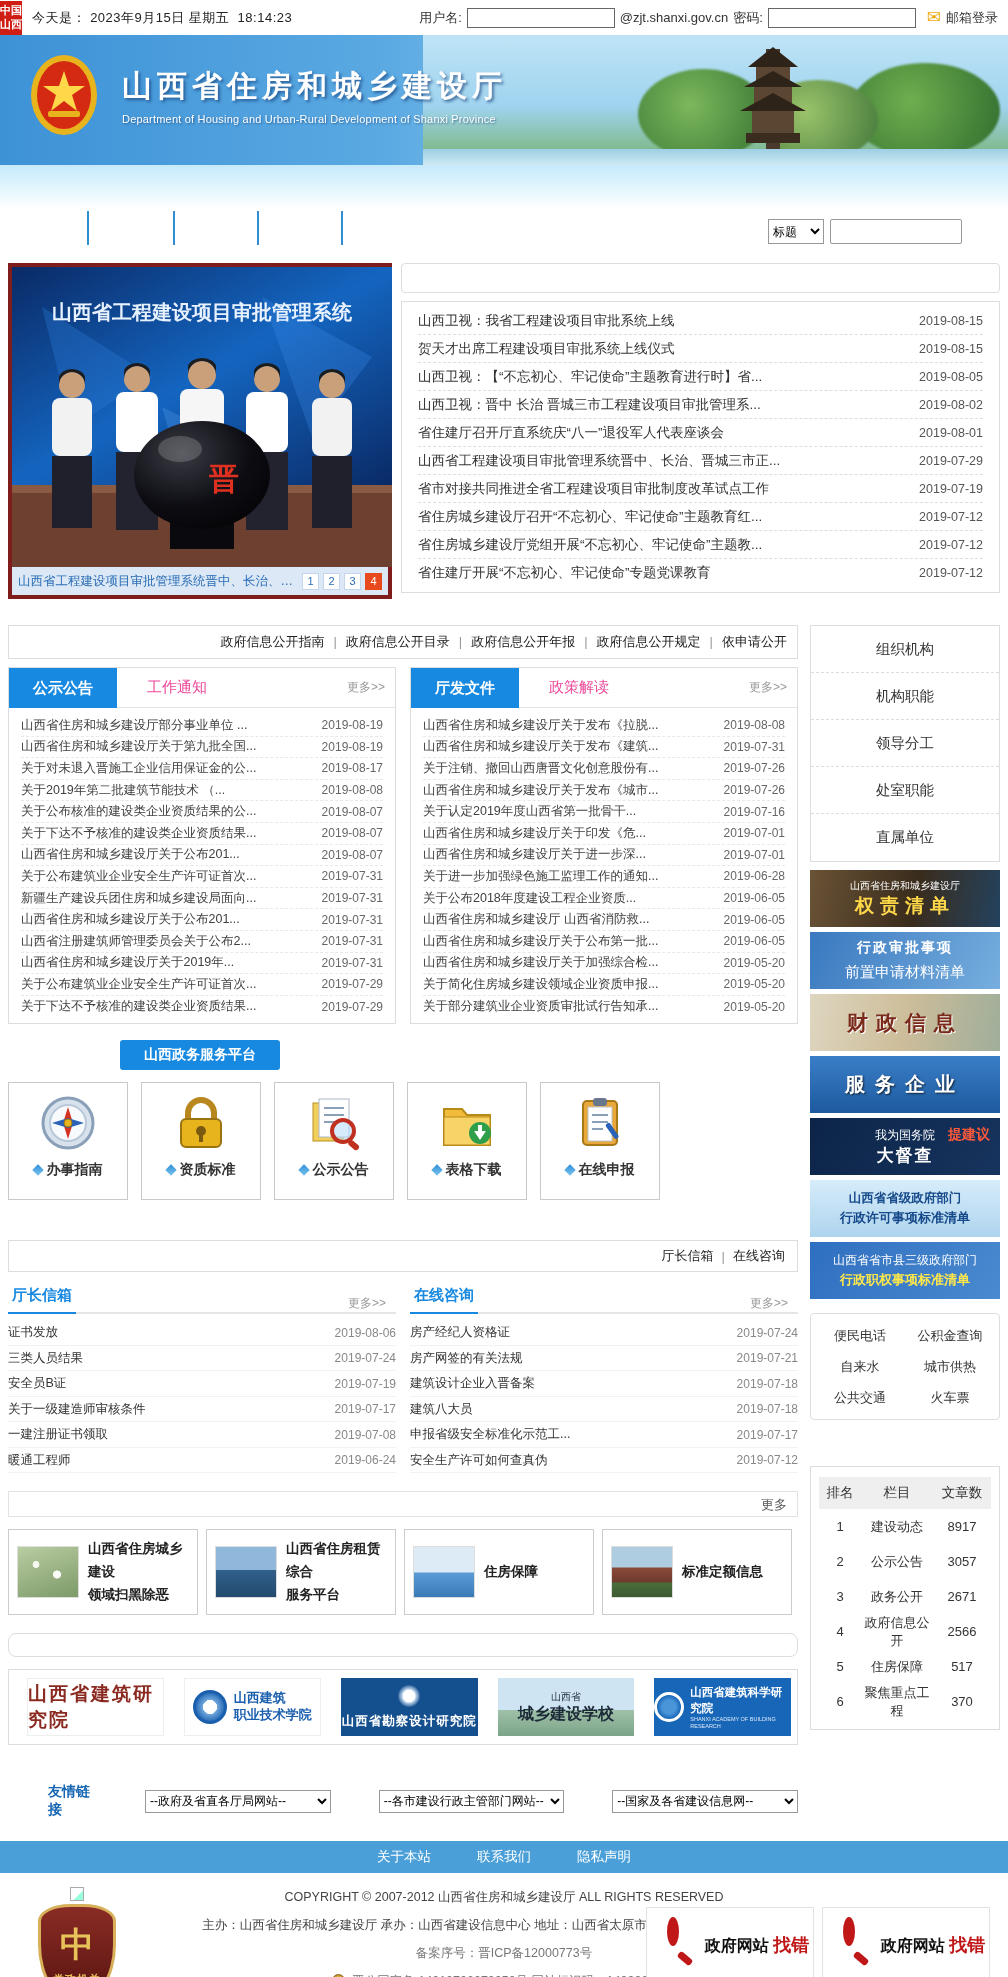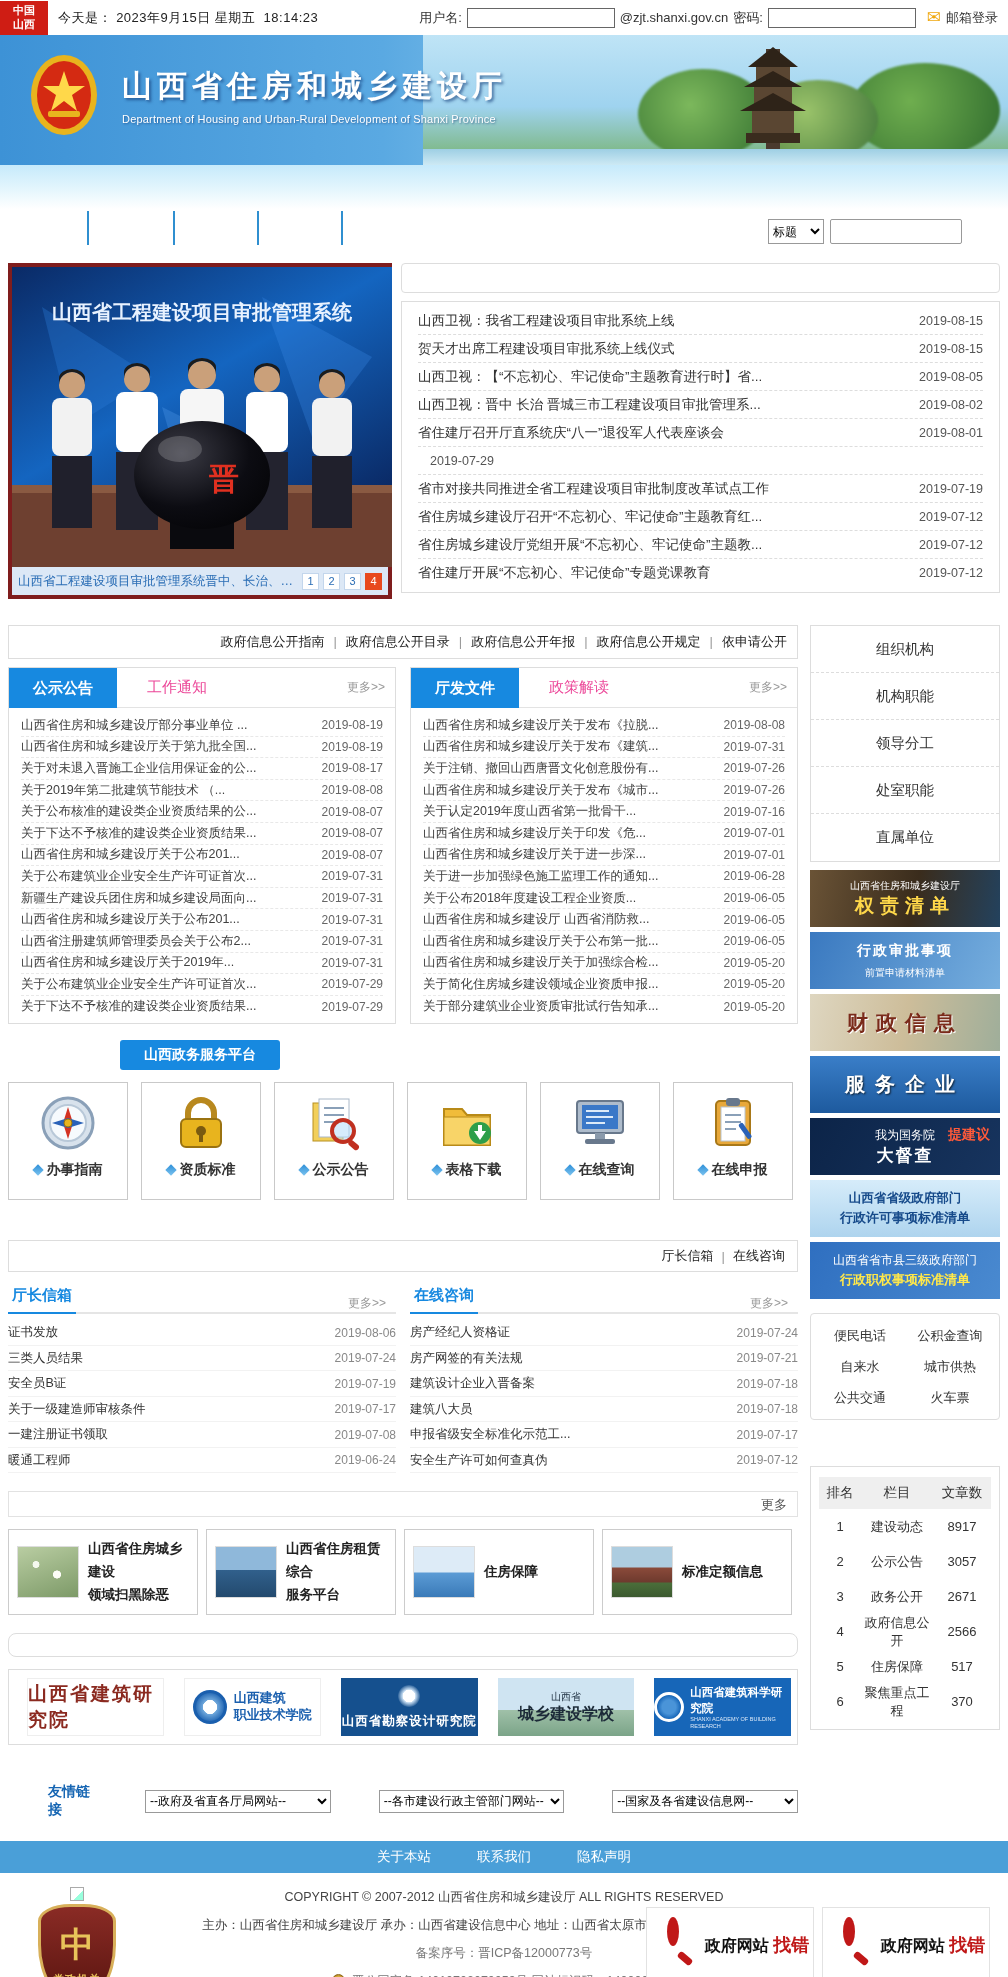--- a/index.html
+++ b/index.html
@@ -4,21 +4,21 @@
 <style>
   * { box-sizing: border-box; margin: 0; padding: 0; }
   body {
     width: 1008px; height: 1977px; margin: 0 auto;
     background: #fff; overflow: hidden;
     font-family: "Liberation Sans", "DejaVu Sans", sans-serif;
     color: #333;
   }
   
   .topbar { height: 35px; display: flex; align-items: center; padding: 0 10px 0 0; font-size: 13px; background:#fff; }
-  .stamp { width: 48px; height: 34px; background: #cf1d14; color: #fff; font-size: 11px; font-weight: bold;
+  .stamp { width: 22px; height: 34px; background: #cf1d14; color: #fff; font-size: 11px; font-weight: bold;
            display: flex; flex-direction: column; align-items: center; justify-content: center; line-height: 1.2; margin-right: 10px; }
   .topdate { color: #222; letter-spacing: 0.5px; }
   .login-area { margin-left: auto; display: flex; align-items: center; gap: 5px; font-size: 13px; }
   .login-area input { width: 148px; height: 20px; border: 1px solid #666; background: #fff; padding: 0 4px; font-size: 12px; }
   .mail-ico { color: #f0a810; font-size: 17px; line-height: 1; margin-left: 6px; }
   .mail-login { color: #333; text-decoration: none; }
   
   .banner { position: relative; height: 130px; overflow: hidden;
     background: linear-gradient(90deg, #3d92d6 0%, #5aa9e2 38%, #8cc8ec 60%, #b4def4 100%); }
   .banner-sky { position: absolute; right: 0; top: 0; width: 58%; height: 100%;
@@ -139,21 +139,21 @@
                   border-bottom: 1px dashed #ddd; cursor: pointer; }
   .side-menu li:last-child { border-bottom: none; }
   .side-banners { margin-top: 8px; }
   .sb { height: 57px; margin-bottom: 5px; display: flex; flex-direction: column; align-items: center; justify-content: center;
         text-align: center; cursor: pointer; overflow: hidden; position: relative; }
   .sb1 { background: linear-gradient(100deg, #6a5336 0%, #3a2c1c 55%, #23425e 100%); }
   .sb1 .s { color: #fff; font-size: 10px; }
   .sb1 .b { color: #ffd84a; font-size: 19px; font-weight: bold; letter-spacing: 6px; }
   .sb2 { background: linear-gradient(115deg, #3a79c0, #76aede); }
   .sb2 .s { color: #fff; font-size: 14px; font-weight: bold; letter-spacing: 2px; }
-  .sb2 .b { color: #fff; font-size: 10px; margin-top: 6px; }
+  .sb2 .b { color: #fff; font-size: 15px; margin-top: 6px; }
   .sb3 { background: linear-gradient(100deg, #ded6c0 0%, #cdbd9a 50%, #9fae9a 100%); }
   .sb3 .b { color: #7a2a1a; font-size: 21px; font-weight: bold; letter-spacing: 8px; text-shadow: 1px 1px 0 #fff; }
   .sb4 { background: linear-gradient(180deg, #3a7ec8 0%, #1d5a9e 100%); }
   .sb4 .b { color: #fff; font-size: 20px; font-weight: bold; letter-spacing: 10px; text-shadow: 1px 1px 2px #123; }
   .sb5 { background: linear-gradient(120deg, #0c2448 0%, #17345e 100%); }
   .sb5 .s { color: #fff; font-size: 12px; }
   .sb5 .b { color: #fff; font-size: 17px; font-weight: bold; letter-spacing: 2px; }
   .sb5 .tag { position: absolute; right: 10px; top: 8px; color: #ff5a3a; font-size: 14px; font-weight: bold; }
   .sb6 { background: linear-gradient(120deg, #4a5ac0, #7a55b8); }
   .sb6 .s { color: #fff; font-size: 10.5px; line-height: 1.6; }
@@ -357,20 +357,21 @@
             <span class="news-title">山西卫视：晋中 长治 晋城三市工程建设项目审批管理系...</span>
             <span class="news-date">2019-08-02</span>
           </li>
 
           <li>
             <span class="news-title">省住建厅召开厅直系统庆“八一”退役军人代表座谈会</span>
             <span class="news-date">2019-08-01</span>
           </li>
 
           <li>
+            <span class="news-title">山西省工程建设项目审批管理系统晋中、长治、晋城三市正...</span>
             <span class="news-date">2019-07-29</span>
           </li>
 
           <li>
             <span class="news-title">省市对接共同推进全省工程建设项目审批制度改革试点工作</span>
             <span class="news-date">2019-07-19</span>
           </li>
 
           <li>
             <span class="news-title">省住房城乡建设厅召开“不忘初心、牢记使命”主题教育红...</span>
@@ -611,32 +612,20 @@
         <svg width="70" height="56" viewBox="0 0 70 56">
           <path d="M12 14 h18 l5 6 h23 v30 h-46 z" fill="#f0bc3a" stroke="#b88a18" stroke-width="2"></path>
           <path d="M12 22 h46 v28 h-46 z" fill="#f8d468" stroke="#b88a18"></path>
           <circle cx="48" cy="38" r="11" fill="#2e9e4a"></circle>
           <polygon points="48,45 42,36 46,36 46,30 50,30 50,36 54,36" fill="#ffffff"></polygon>
         </svg>
         <span class="icon-label">表格下载</span>
       </div>
       <div class="icon-box">
         <svg width="70" height="56" viewBox="0 0 70 56">
-          <rect x="12" y="6" width="46" height="32" rx="3" fill="#aebccc" stroke="#68788c" stroke-width="2"></rect>
-          <rect x="17" y="10" width="36" height="24" fill="#3a78c8"></rect>
-          <line x1="21" y1="16" x2="44" y2="16" stroke="#dceaf8" stroke-width="2"></line>
-          <line x1="21" y1="22" x2="48" y2="22" stroke="#dceaf8" stroke-width="2"></line>
-          <line x1="21" y1="28" x2="40" y2="28" stroke="#dceaf8" stroke-width="2"></line>
-          <rect x="30" y="38" width="10" height="6" fill="#8a9aac"></rect>
-          <rect x="20" y="44" width="30" height="5" rx="2" fill="#68788c"></rect>
-        </svg>
-        <span class="icon-label">在线查询</span>
-      </div>
-      <div class="icon-box">
-        <svg width="70" height="56" viewBox="0 0 70 56">
           <rect x="18" y="6" width="34" height="44" rx="4" fill="#e8a83a" stroke="#a87818" stroke-width="2"></rect>
           <rect x="23" y="12" width="24" height="34" fill="#ffffff" stroke="#b8c4d0"></rect>
           <rect x="28" y="3" width="14" height="8" rx="3" fill="#68788c"></rect>
           <line x1="27" y1="20" x2="43" y2="20" stroke="#8aa0b8" stroke-width="2"></line>
           <line x1="27" y1="27" x2="43" y2="27" stroke="#8aa0b8" stroke-width="2"></line>
           <line x1="27" y1="34" x2="38" y2="34" stroke="#8aa0b8" stroke-width="2"></line>
           <rect x="40" y="30" width="5" height="18" rx="2" transform="rotate(-35 40 30)" fill="#2a62b8"></rect>
         </svg>
         <span class="icon-label">在线申报</span>
       </div>

